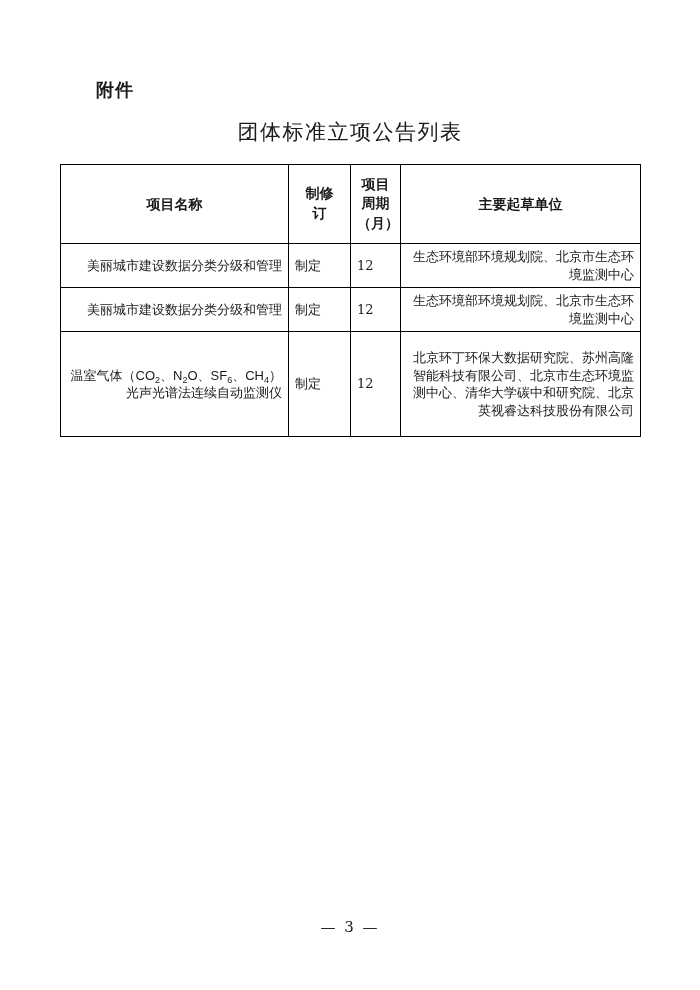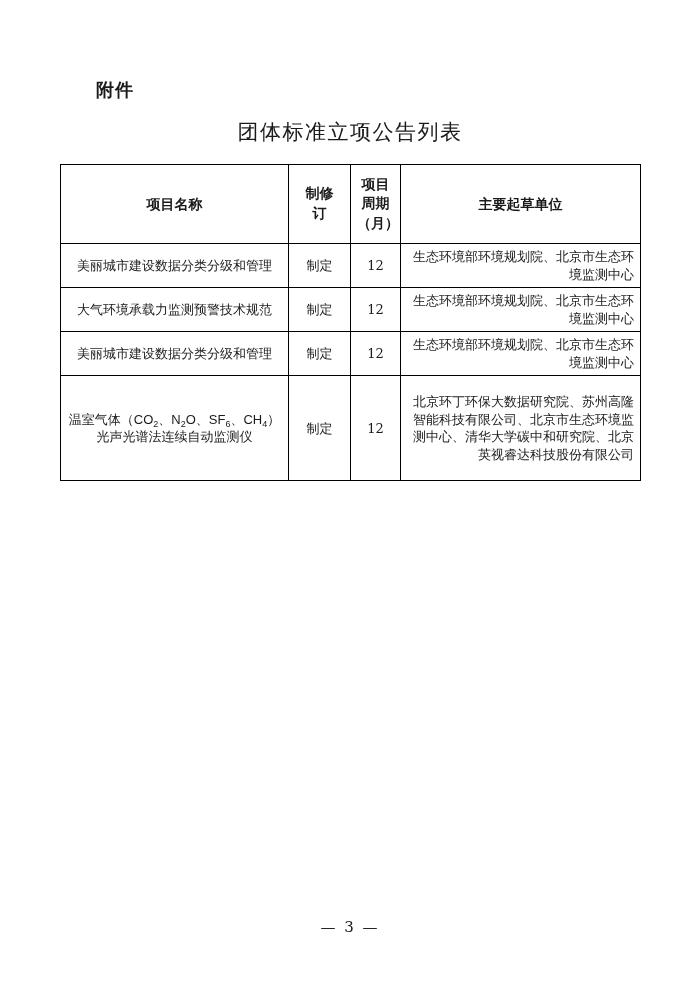--- a/index.html
+++ b/index.html
@@ -64,25 +64,25 @@
     font-size: 14px;
     height: 70px;
     line-height: 1.5;
   }
   col.c-name { width: 228px; }
   col.c-type { width: 62px; }
   col.c-period { width: 50px; }
   col.c-org  { width: 240px; }
 
   td.name {
-    text-align: center;
+    text-align: right;
     padding-left: 6px;
   }
   td.type, td.period {
-    text-align: center;
+    text-align: left;
   }
   td.org {
     text-align: right;
     padding-left: 6px;
   }
   .hdr-stack {
     display: block;
     line-height: 1.4;
   }
   sub {
@@ -138,26 +138,20 @@
         </tr>
       </thead>
       <tbody>
         <tr>
           <td class="name">美丽城市建设数据分类分级和管理</td>
           <td class="type">制定</td>
           <td class="period">12</td>
           <td class="org">生态环境部环境规划院、北京市生态环境监测中心</td>
         </tr>
         <tr>
-          <td class="name">大气环境承载力监测预警技术规范</td>
-          <td class="type">制定</td>
-          <td class="period">12</td>
-          <td class="org">生态环境部环境规划院、北京市生态环境监测中心</td>
-        </tr>
-        <tr>
           <td class="name">美丽城市建设数据分类分级和管理</td>
           <td class="type">制定</td>
           <td class="period">12</td>
           <td class="org">生态环境部环境规划院、北京市生态环境监测中心</td>
         </tr>
         <tr class="row-tall">
           <td class="name formula">温室气体（CO<sub>2</sub>、N<sub>2</sub>O、SF<sub>6</sub>、CH<sub>4</sub>）光声光谱法连续自动监测仪</td>
           <td class="type">制定</td>
           <td class="period">12</td>
           <td class="org">北京环丁环保大数据研究院、苏州高隆智能科技有限公司、北京市生态环境监测中心、清华大学碳中和研究院、北京英视睿达科技股份有限公司</td>

